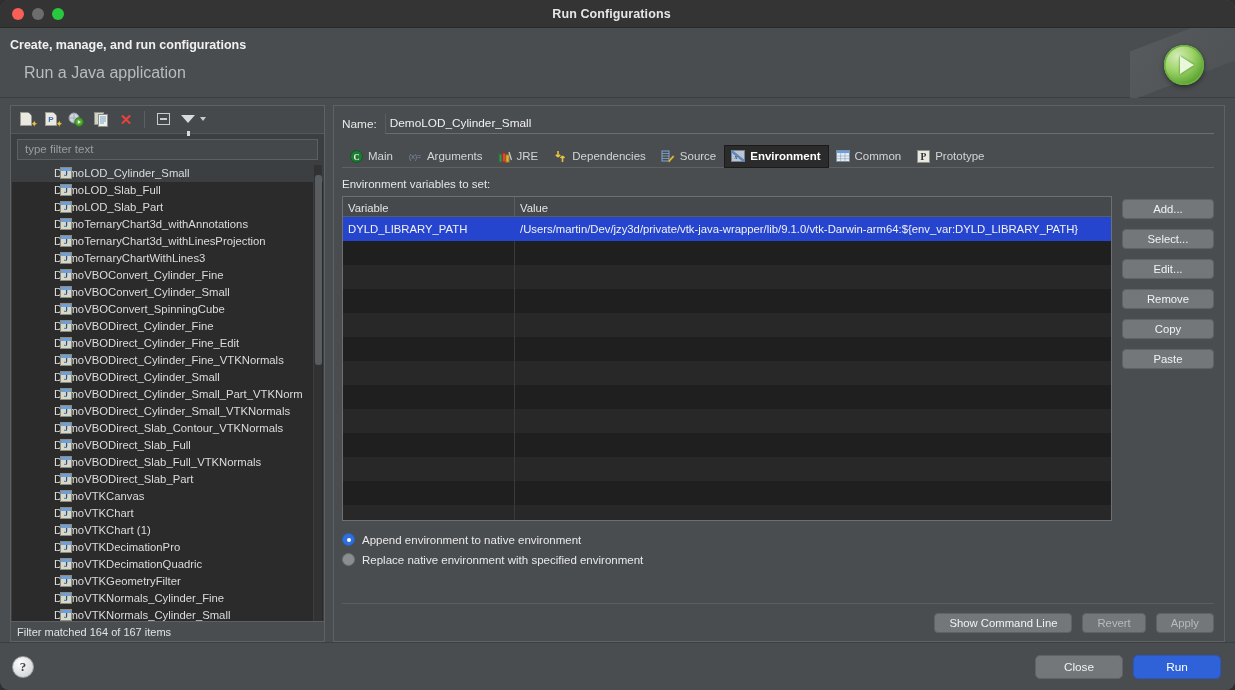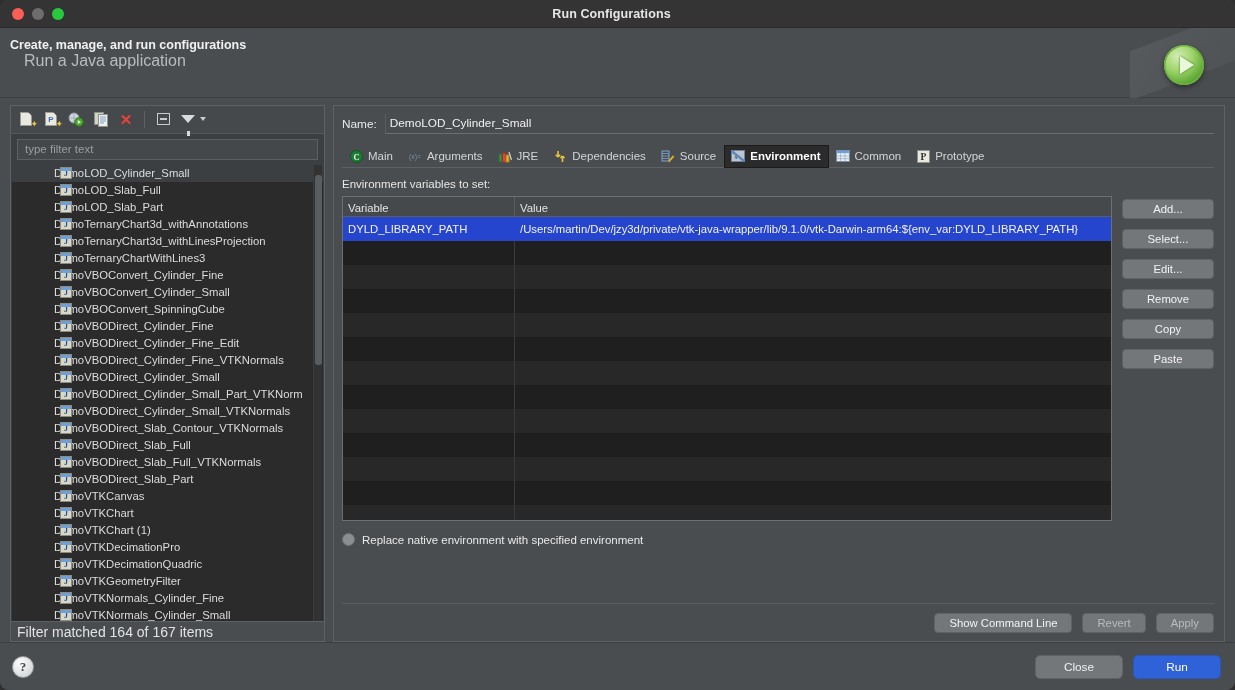--- a/index.html
+++ b/index.html
@@ -43,21 +43,21 @@
   }
 
   
   .header {
     flex: 0 0 70px;
     background: #4a4d50;
     padding: 10px 14px 0 10px;
     position: relative;
     border-bottom: 1px solid #3c3f42;
   }
-  .header h1 { font-size: 12.5px; color: #f0f0f0; font-weight: bold; }
+  .header h1 { font-size: 12.5px; color: #f0f0f0; font-weight: bold; margin-bottom: 12px; }
   .header .sub { font-size: 16px; color: #b9bcbe; padding-left: 14px; }
   .header-art {
     position: absolute; right: 0; top: 0; width: 105px; height: 70px;
     overflow: hidden;
   }
   .header-art .band {
     position: absolute; right: -20px; top: 6px;
     width: 150px; height: 46px;
     background: linear-gradient(140deg, #5a5e61 0%, #55595c 40%, #4f5356 100%);
     transform: rotate(-21deg);
@@ -159,21 +159,21 @@
   }
   .list-scroll .thumb {
     position: absolute; left: 1px; width: 7px;
     top: 10px; height: 190px;
     background: #5a5d60; border-radius: 3px;
   }
   .statusbar {
     height: 20px;
     display: flex; align-items: center;
     padding-left: 6px;
-    font-size: 14px; color: #e2e2e2;
+    font-size: 11px; color: #e2e2e2;
     background: #4a4d50;
     border-top: 1px solid #5c6063;
   }
 
   
   .rightpane {
     flex: 1 1 auto;
     border: 1px solid #5e6265;
     background: #4a4d50;
     display: flex; flex-direction: column;
@@ -703,20 +703,24 @@
             <div class="sbtn">Select...</div>
             <div class="sbtn">Edit...</div>
             <div class="sbtn">Remove</div>
             <div class="sbtn">Copy</div>
             <div class="sbtn">Paste</div>
           </div>
       </div>
 
       <div class="radios" id="radio-group">
           <div class="radio-row">
+            <span class="radio on"></span>
+            <span>Append environment to native environment</span>
+          </div>
+          <div class="radio-row">
             <span class="radio"></span>
             <span>Replace native environment with specified environment</span>
           </div>
         </div>
 
       <div class="spacer"></div>
 
       <div class="applyrow" id="action-row">
           <div class="abtn">Show Command Line</div>
           <div class="abtn dim">Revert</div>

